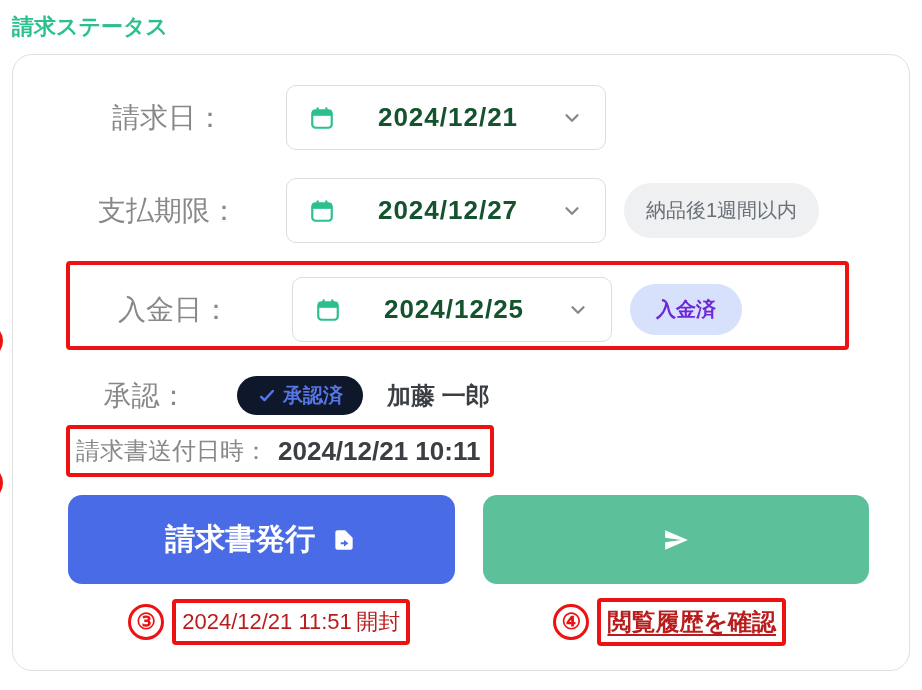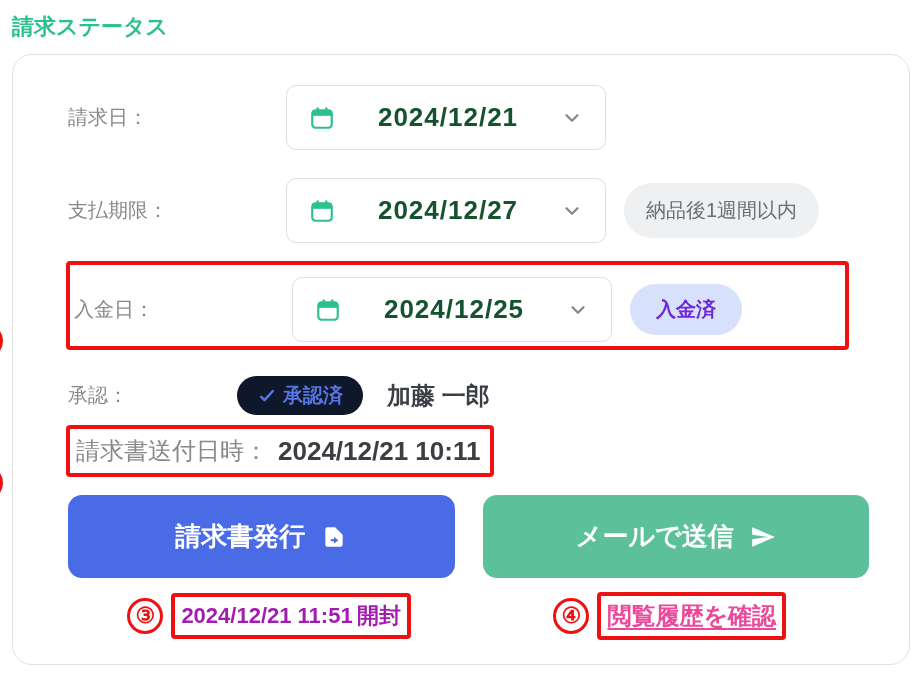--- a/index.html
+++ b/index.html
@@ -23,22 +23,23 @@
     }
     .row {
       display: flex;
       align-items: center;
       margin-bottom: 28px;
       gap: 18px;
       position: relative;
     }
     .label {
       color: #888;
-      font-size: 20px;
+      font-size: 28px;
       min-width: 200px;
+      text-align: center;
     }
     .date-field {
       display: inline-flex;
       align-items: center;
       border: 1px solid #ddd;
       border-radius: 10px;
       padding: 16px 22px;
       gap: 18px;
       background: #fff;
       min-width: 320px;
@@ -88,37 +89,37 @@
     .sent-value { color: #3b3f44; font-size: 26px; font-weight: 600; }
     .buttons-row { display: flex; gap: 28px; margin-top: 22px; }
     .btn {
       flex: 1;
       display: inline-flex;
       justify-content: center;
       align-items: center;
       gap: 16px;
       padding: 24px 0;
       border-radius: 14px;
-      font-size: 26px;
+      font-size: 30px;
       font-weight: 600;
       border: none;
       cursor: pointer;
       color: #fff;
     }
     .btn-blue { background: #4a6be6; }
     .btn-green { background: #5cc09a; }
     .footer-row { display: flex; margin-top: 18px; }
     .footer-cell { flex: 1; display: flex; align-items: center; gap: 10px; justify-content: center; }
     .opened {
-      color: #a21caf;
+      color: #b91c1c;
       font-size: 22px;
-      font-weight: 700;
+      font-weight: 400;
     }
     .history-link {
-      color: #ec4899;
+      color: #b91c1c;
       text-decoration: underline;
       text-underline-offset: 4px;
       font-size: 24px;
       font-weight: 700;
       cursor: pointer;
       font-family: Liberation Mono, monospace;
     }
     
     .hl {
       position: absolute;
@@ -241,21 +242,20 @@
   <div class="buttons-row">
     <button class="btn btn-blue">
       <span>請求書発行</span>
       <span>
         <svg width="26" height="26" viewBox="0 0 24 24" fill="#fff">
             <path d="M13 3h-7a2 2 0 0 0-2 2v14a2 2 0 0 0 2 2h12a2 2 0 0 0 2-2V10l-7-7zM13 3v6h6M9 14h3v-2l4 3-4 3v-2H9z"></path>
           </svg>
       </span>
     </button>
     <button class="btn btn-green">
-      <span>メールで送信</span>
       <span>
         <svg width="26" height="26" viewBox="0 0 24 24" fill="#fff">
             <path d="M2 21l21-9L2 3v7l15 2-15 2z"></path>
           </svg>
       </span>
     </button>
   </div>
 
   
   <div class="footer-row">

